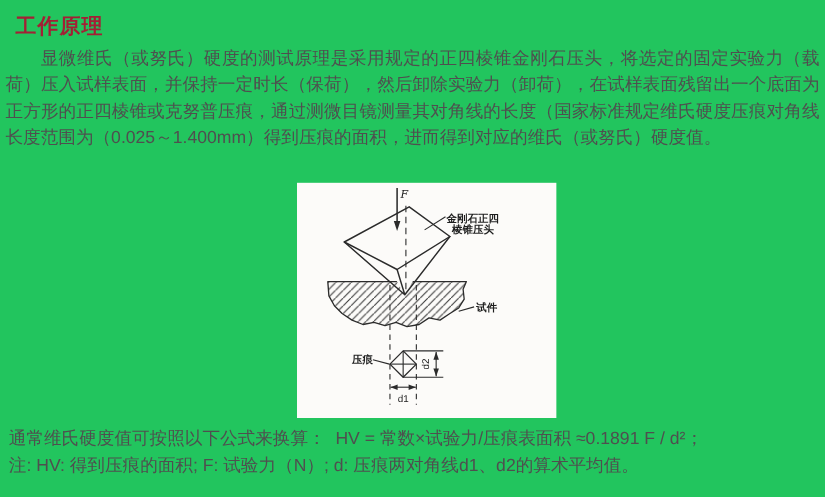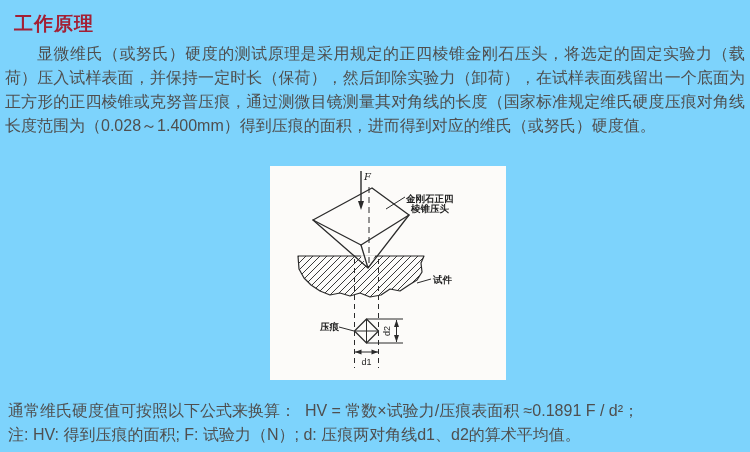--- a/index.html
+++ b/index.html
@@ -1,47 +1,47 @@
 <!DOCTYPE html>
 <html><head>
 <meta charset="utf-8">
 <style>
   html,body { margin:0; padding:0; background:#ffffff; }
   .page {
-    position:relative; width:750px; height:452px; background:#7dd3fc;
+    position:relative; width:750px; height:452px; background:#22c55e;
     font-family:"Liberation Sans","DejaVu Sans",sans-serif; overflow:hidden;
   }
   .title {
     position:absolute; left:14px; top:11px; margin:0;
     font-size:19px; font-weight:bold; color:#a32035; letter-spacing:1px;
   }
   .intro {
     position:absolute; left:5px; right:5px; top:42px;
     font-size:16px; line-height:24px; color:#4f4f4f;
     text-align:justify; text-indent:2em;
   }
   .figure {
     position:absolute; left:270px; top:166px; width:236px; height:214px; margin:0;
   }
   .formula, .note {
     position:absolute; left:8px; font-size:16px; line-height:24px;
-    color:#4f4f4f; white-space:pre;margin-top:11px;
+    color:#4f4f4f; white-space:pre;
   }
   .formula { top:388px; }
   .note    { top:412px; }
   svg text { fill:#1e1e1e; }
 </style>
 </head>
 <body>
 
 <div class="page">
 
   <h2 class="title">工作原理</h2>
 
-  <div class="intro">显微维氏（或努氏）硬度的测试原理是采用规定的正四棱锥金刚石压头，将选定的固定实验力（载荷）压入试样表面，并保持一定时长（保荷），然后卸除实验力（卸荷），在试样表面残留出一个底面为正方形的正四棱锥或克努普压痕，通过测微目镜测量其对角线的长度（国家标准规定维氏硬度压痕对角线长度范围为（0.028～1.400mm）得到压痕的面积，进而得到对应的维氏（或努氏）硬度值。</div>
+  <div class="intro">显微维氏（或努氏）硬度的测试原理是采用规定的正四棱锥金刚石压头，将选定的固定实验力（载荷）压入试样表面，并保持一定时长（保荷），然后卸除实验力（卸荷），在试样表面残留出一个底面为正方形的正四棱锥或克努普压痕，通过测微目镜测量其对角线的长度（国家标准规定维氏硬度压痕对角线长度范围为（0.025～1.400mm）得到压痕的面积，进而得到对应的维氏（或努氏）硬度值。</div>
 
   <figure class="figure">
     <svg viewBox="0 0 236 214" width="236" height="214">
       <defs>
         <pattern id="hatch" patternUnits="userSpaceOnUse" width="7" height="7">
           <path d="M-1,8 L8,-1" stroke="#3a3a3a" stroke-width="1"></path>
         </pattern>
       </defs>
 
       <rect x="0" y="0" width="236" height="214" fill="#fcfbf9"></rect>

